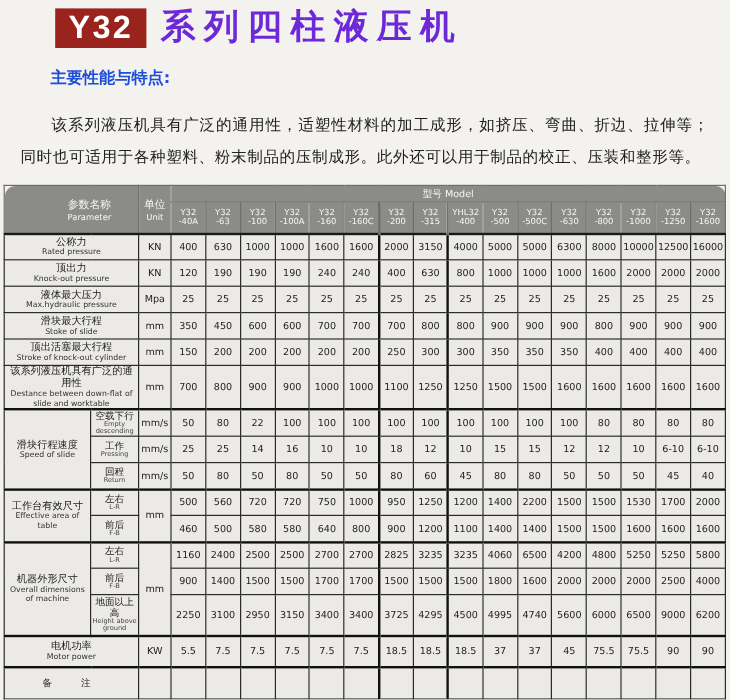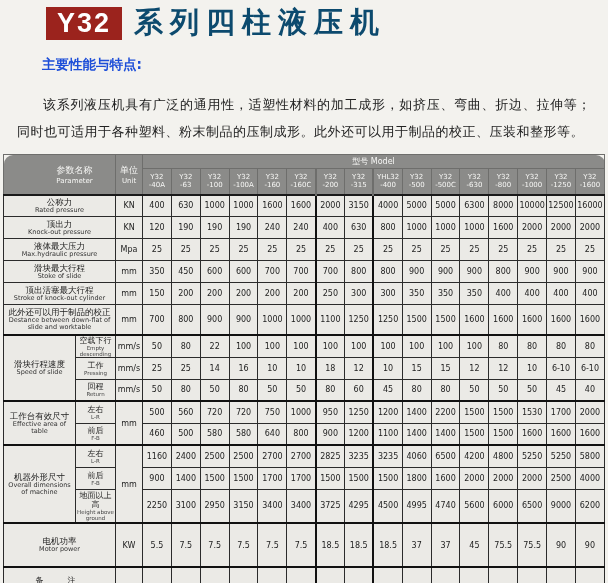--- a/index.html
+++ b/index.html
@@ -13,21 +13,21 @@
   .doc-header{padding:3px 0 0 46px;white-space:nowrap;}
   .badge{
     display:inline-block;background:#9b231d;color:#ffffff;
     font-family:"Liberation Sans", sans-serif;
     font-weight:bold;font-size:27px;line-height:33px;
     padding:0 11px;letter-spacing:2px;vertical-align:middle;
   }
   .title-cn{
     display:inline-block;vertical-align:middle;margin-left:12px;
     font-family:"DejaVu Serif", serif;
-    font-size:29px;font-weight:bold;letter-spacing:7px;color:#0c4a6e;
+    font-size:29px;font-weight:bold;letter-spacing:7px;color:#6d28d9;
   }
   .title-en{
     margin:5px 0 0 3px;
     font-family:"Liberation Serif", serif;
     font-size:17px;font-weight:bold;color:#111;letter-spacing:0.4px;
   }
   
   .features{margin:13px 17px 0 17px;}
   .features-heading{
     color:#1d4ed8;font-weight:bold;font-size:13.5px;margin-left:25px;
@@ -56,21 +56,21 @@
   .spec thead .corner-r{border-top-right-radius:9px;}
   .spec thead{border-bottom:2px solid #1a1a1a;}
   th.model-group{font-size:8px;}
   th.model{font-size:7px;line-height:8.5px;}
   th.param-head .cn,th.unit-head .cn{font-size:9px;display:block;}
   th.param-head .en,th.unit-head .en{font-size:7px;display:block;}
   .spec tbody td{background:#ebeae6;font-size:8px;color:#1c1c1c;}
   .spec tbody tr{height:22px;}
   .spec tbody tr:nth-child(6){height:30px;}
   .spec tbody tr:nth-child(14){height:34px;}
-  .spec tbody tr:nth-child(15){height:44px;}
+  .spec tbody tr:nth-child(15){height:26px;}
   .spec tbody tr:nth-child(16){height:27px;}
   td.param .cn{display:block;font-size:8.5px;line-height:10px;}
   td.param .en{display:block;font-size:6.5px;line-height:7.5px;color:#333;}
   td.sublabel .cn{display:block;font-size:8px;line-height:9px;}
   td.sublabel .en{display:block;font-size:5.5px;line-height:6px;color:#444;}
   td.unit{font-size:7.5px;}
   td.vt,th.vt{border-left:2px solid #111;}
   tr.ht td{border-top-width:2px;border-top-color:#111;}
   td.remark-label{font-size:10px;letter-spacing:8px;}
 </style>
@@ -234,21 +234,21 @@
         <td class="val">350</td>
         <td class="val">350</td>
         <td class="val">350</td>
         <td class="val">400</td>
         <td class="val">400</td>
         <td class="val">400</td>
         <td class="val">400</td>
       </tr>
       <tr>
         <td class="param" colspan="2">
-          <span class="cn">此外还可以用于制品的校正</span>
+          <span class="cn">该系列液压机具有广泛的通用性</span>
           <span class="en">Destance between down-flat of slide and worktable</span>
         </td>
         <td class="unit">mm</td>
         <td class="val">700</td>
         <td class="val">800</td>
         <td class="val">900</td>
         <td class="val">900</td>
         <td class="val">1000</td>
         <td class="val">1000</td>
         <td class="val vt">1100</td>

